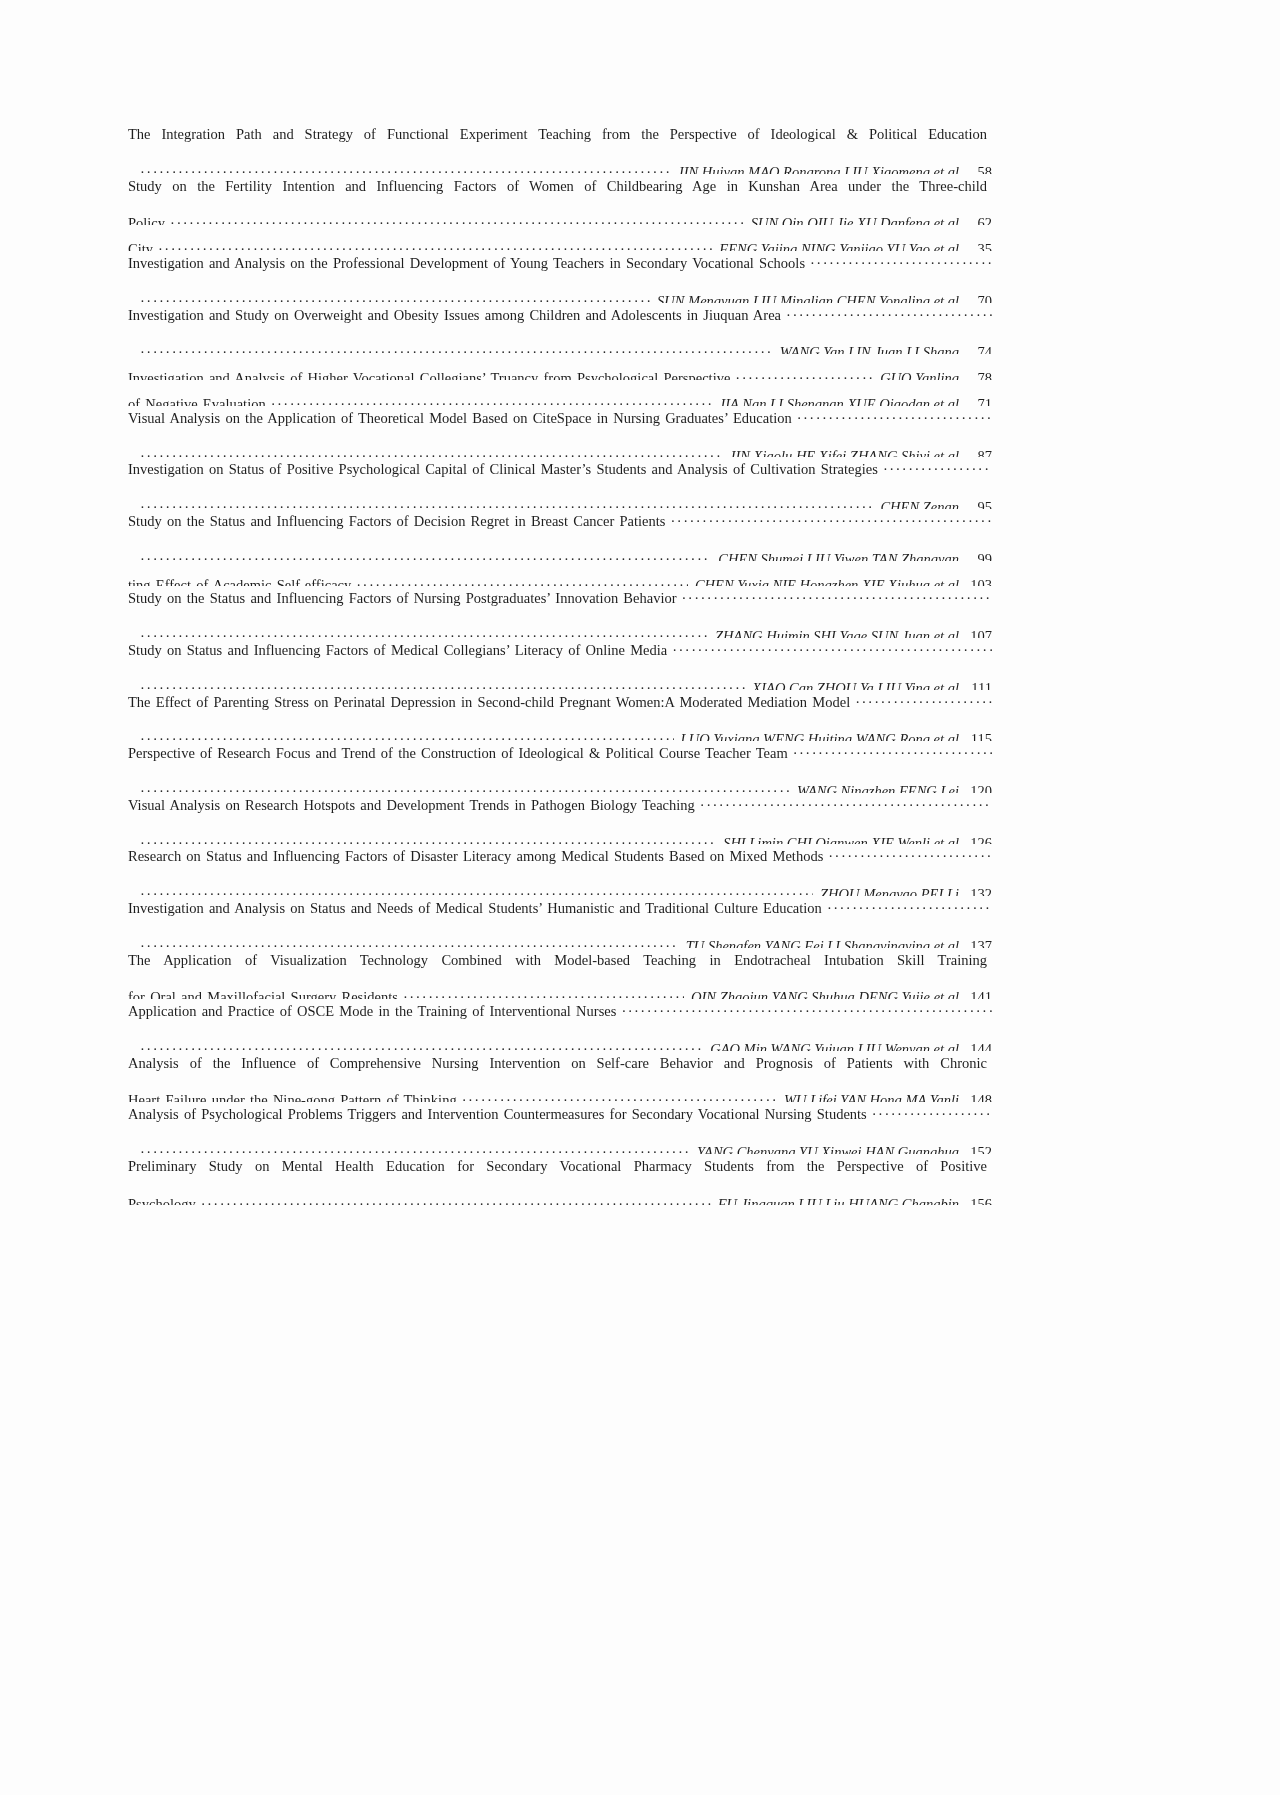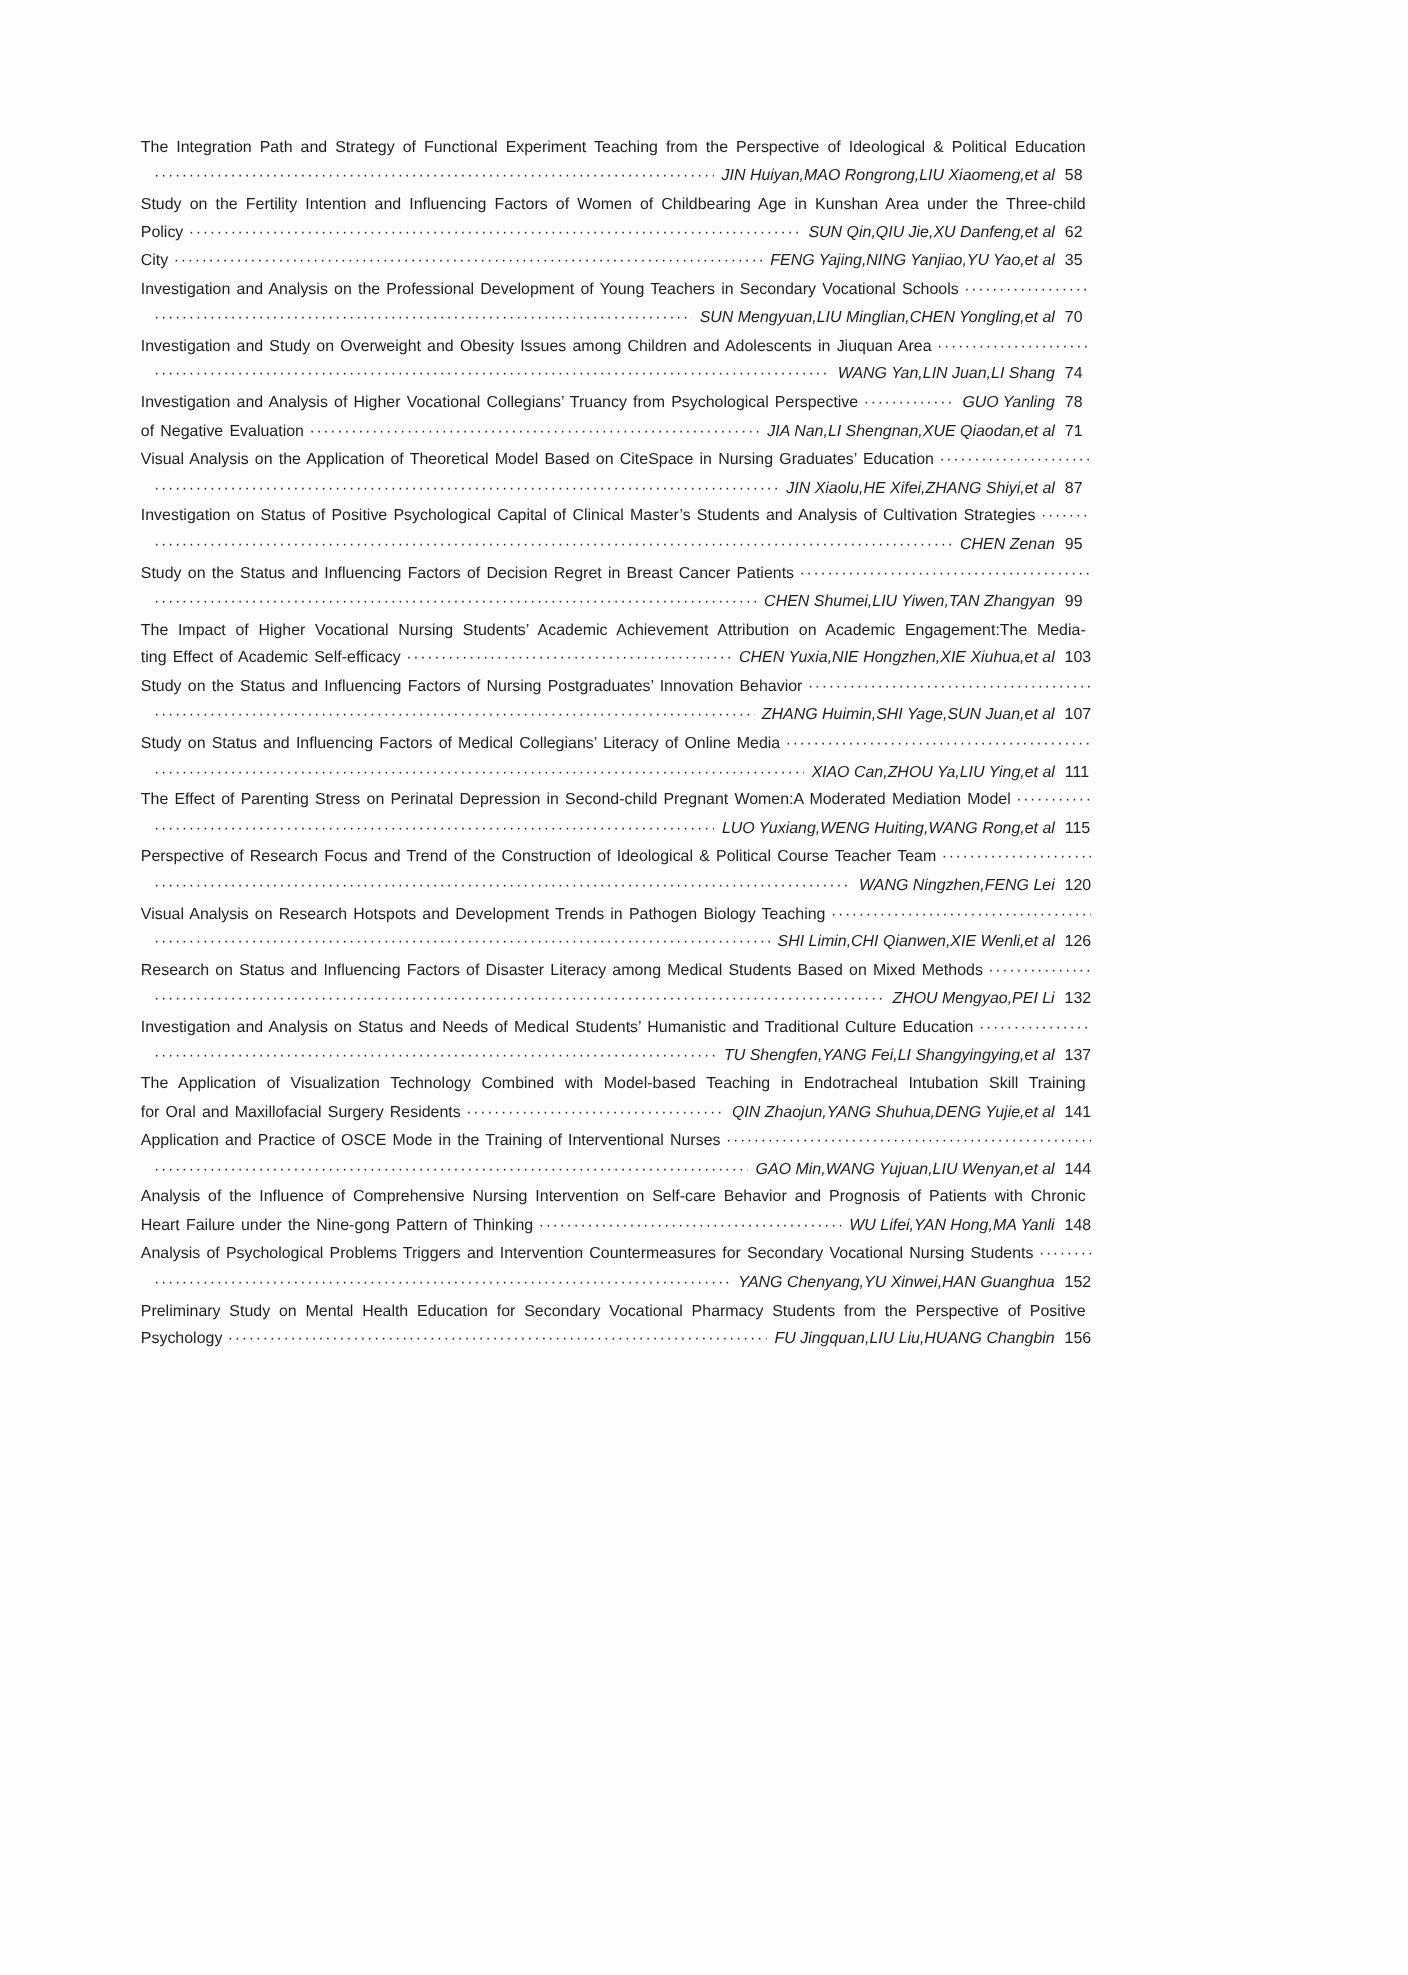--- a/index.html
+++ b/index.html
@@ -6,21 +6,21 @@
     margin: 0;
     padding: 0;
     background: #fdfdfd;
   }
   .sheet {
     position: relative;
     width: 1280px;
     height: 1690px;
     background: #fdfdfd;
     overflow: hidden;
-    font-family: Liberation Sans, sans-serif;
+    font-family: Liberation Serif, serif;
     color: #1e1e1e;
     border-radius: 25px;
   }
   .toc {
     position: absolute;
     left: 128px;
     top: 122px;
     width: 864px;
     font-size: 14.5px;
   }
@@ -58,20 +58,22 @@
     flex: 0 0 auto;
     white-space: nowrap;
     font-style: italic;
     margin-left: 7px;
   }
   .pageno {
     flex: 0 0 auto;
     white-space: nowrap;
     margin-left: 9px;
     min-width: 24px;
+    text-align: right;
+    margin-top: 12px;
   }
 </style>
 </head>
 <body>
 
 <div class="sheet">
   <main class="toc">
 
   <div class="entry">
         <div class="line justify" style=""><span class="t">The Integration Path and Strategy of Functional Experiment Teaching from the Perspective of Ideological &amp; Political Education</span></div>
@@ -163,21 +165,20 @@
           <span class="t">Study on the Status and Influencing Factors of Decision Regret in Breast Cancer Patients</span>
           <span class="leader">············································································································································································································································································································</span>
         </div>
         <div class="line flex">
           <span class="leader">············································································································································································································································································································</span>
           <span class="authors">CHEN Shumei,LIU Yiwen,TAN Zhangyan</span>
           <span class="pageno">99</span>
         </div>
       </div>
       <div class="entry">
-        <div class="line justify" style=""><span class="t">The Impact of Higher Vocational Nursing Students’ Academic Achievement Attribution on Academic Engagement:The Media-</span></div>
         <div class="line flex">
           <span class="t">ting Effect of Academic Self-efficacy</span>
           <span class="leader">············································································································································································································································································································</span>
           <span class="authors">CHEN Yuxia,NIE Hongzhen,XIE Xiuhua,et al</span>
           <span class="pageno">103</span>
         </div>
       </div>
       <div class="entry">
         <div class="line flex">
           <span class="t">Study on the Status and Influencing Factors of Nursing Postgraduates’ Innovation Behavior</span>

